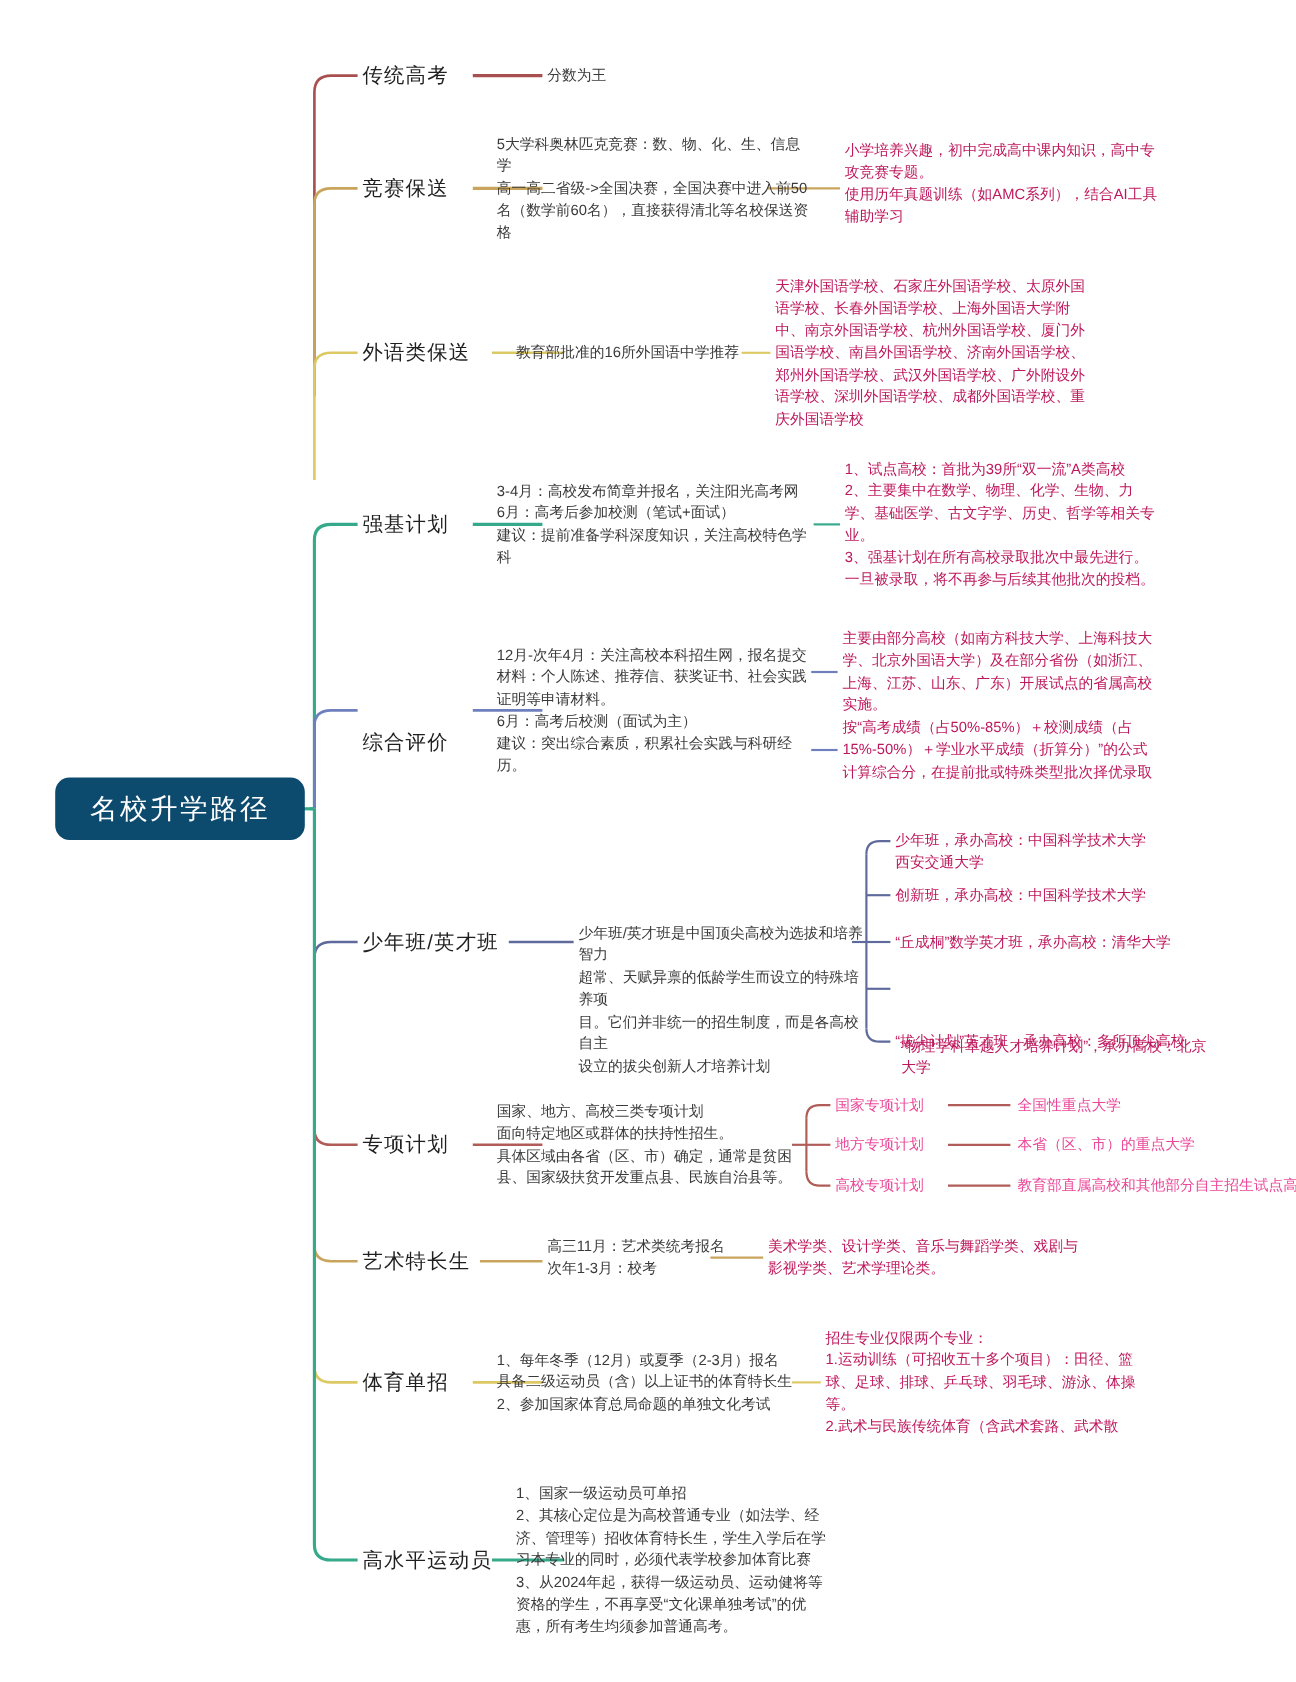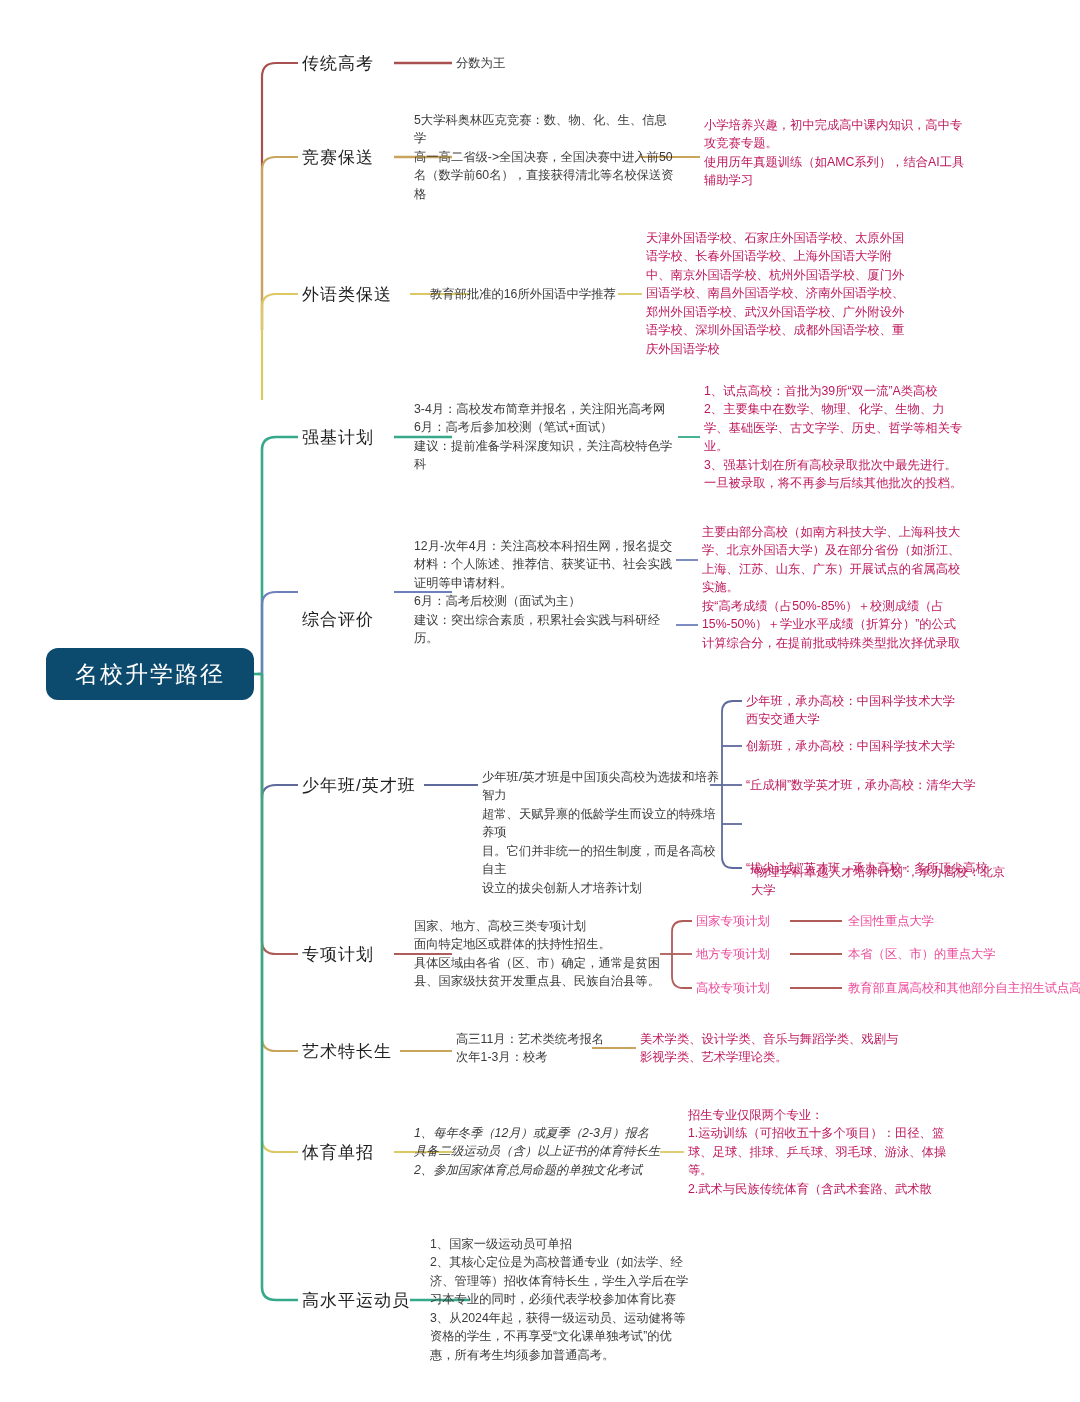--- a/index.html
+++ b/index.html
@@ -189,21 +189,21 @@
     <span class="ln">面向特定地区或群体的扶持性招生。</span>
     <span class="ln">具体区域由各省（区、市）确定，通常是贫困</span>
     <span class="ln">县、国家级扶贫开发重点县、民族自治县等。</span>
   </div>
 
   <div class="node-text" style="left:456px; top:1048px; width:160px;">
     <span class="ln">高三11月：艺术类统考报名</span>
     <span class="ln">次年1-3月：校考</span>
   </div>
 
-  <div class="node-text" style="left:414px; top:1152px; width:260px;font-style:italic;">
+  <div class="node-text" style="left:414px; top:1152px; width:260px;">
     <span class="ln">1、每年冬季（12月）或夏季（2-3月）报名</span>
     <span class="ln">具备二级运动员（含）以上证书的体育特长生</span>
     <span class="ln">2、参加国家体育总局命题的单独文化考试</span>
   </div>
 
   <div class="node-text" style="left:430px; top:1300px; width:280px;">
     <span class="ln">1、国家一级运动员可单招</span>
     <span class="ln">2、其核心定位是为高校普通专业（如法学、经</span>
     <span class="ln">济、管理等）招收体育特长生，学生入学后在学</span>
     <span class="ln">习本专业的同时，必须代表学校参加体育比赛</span>

